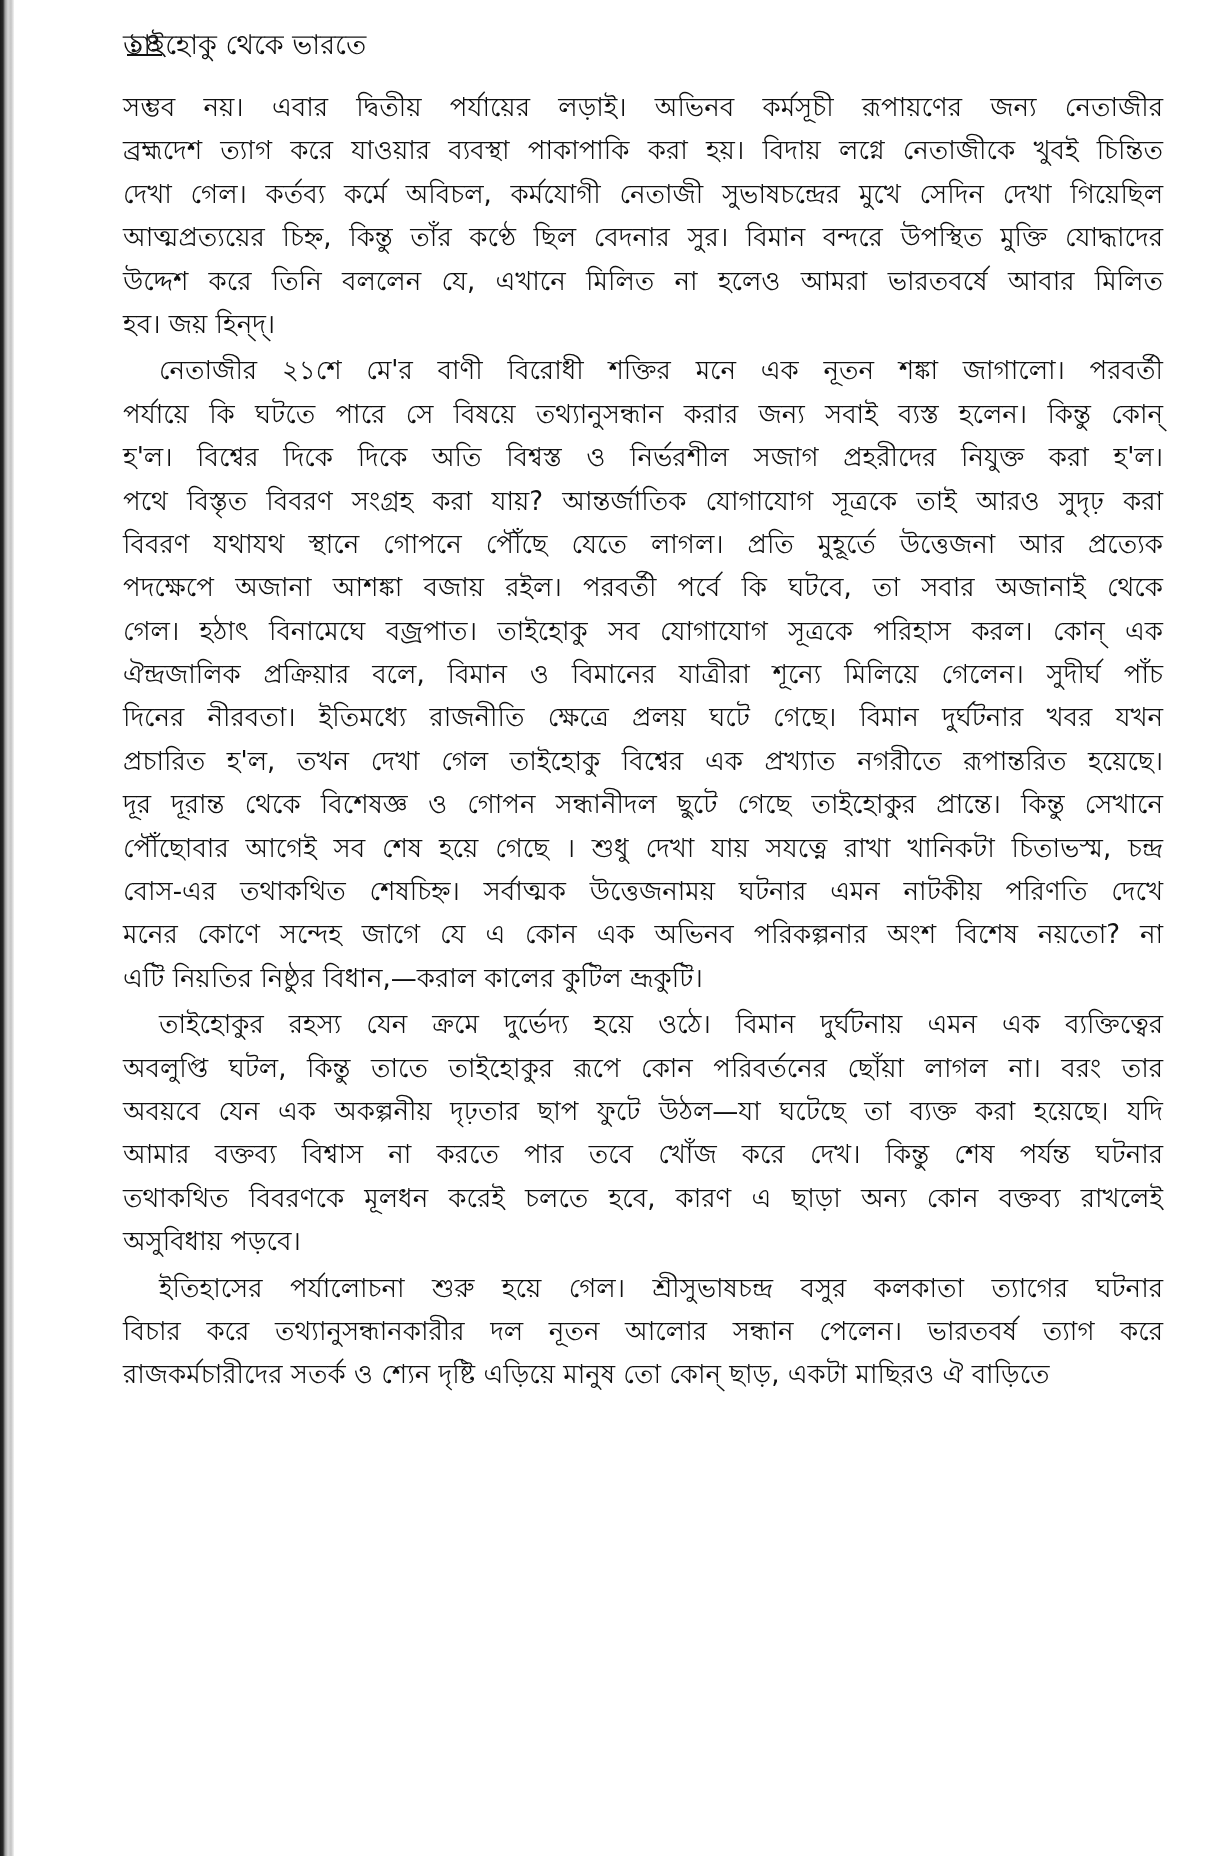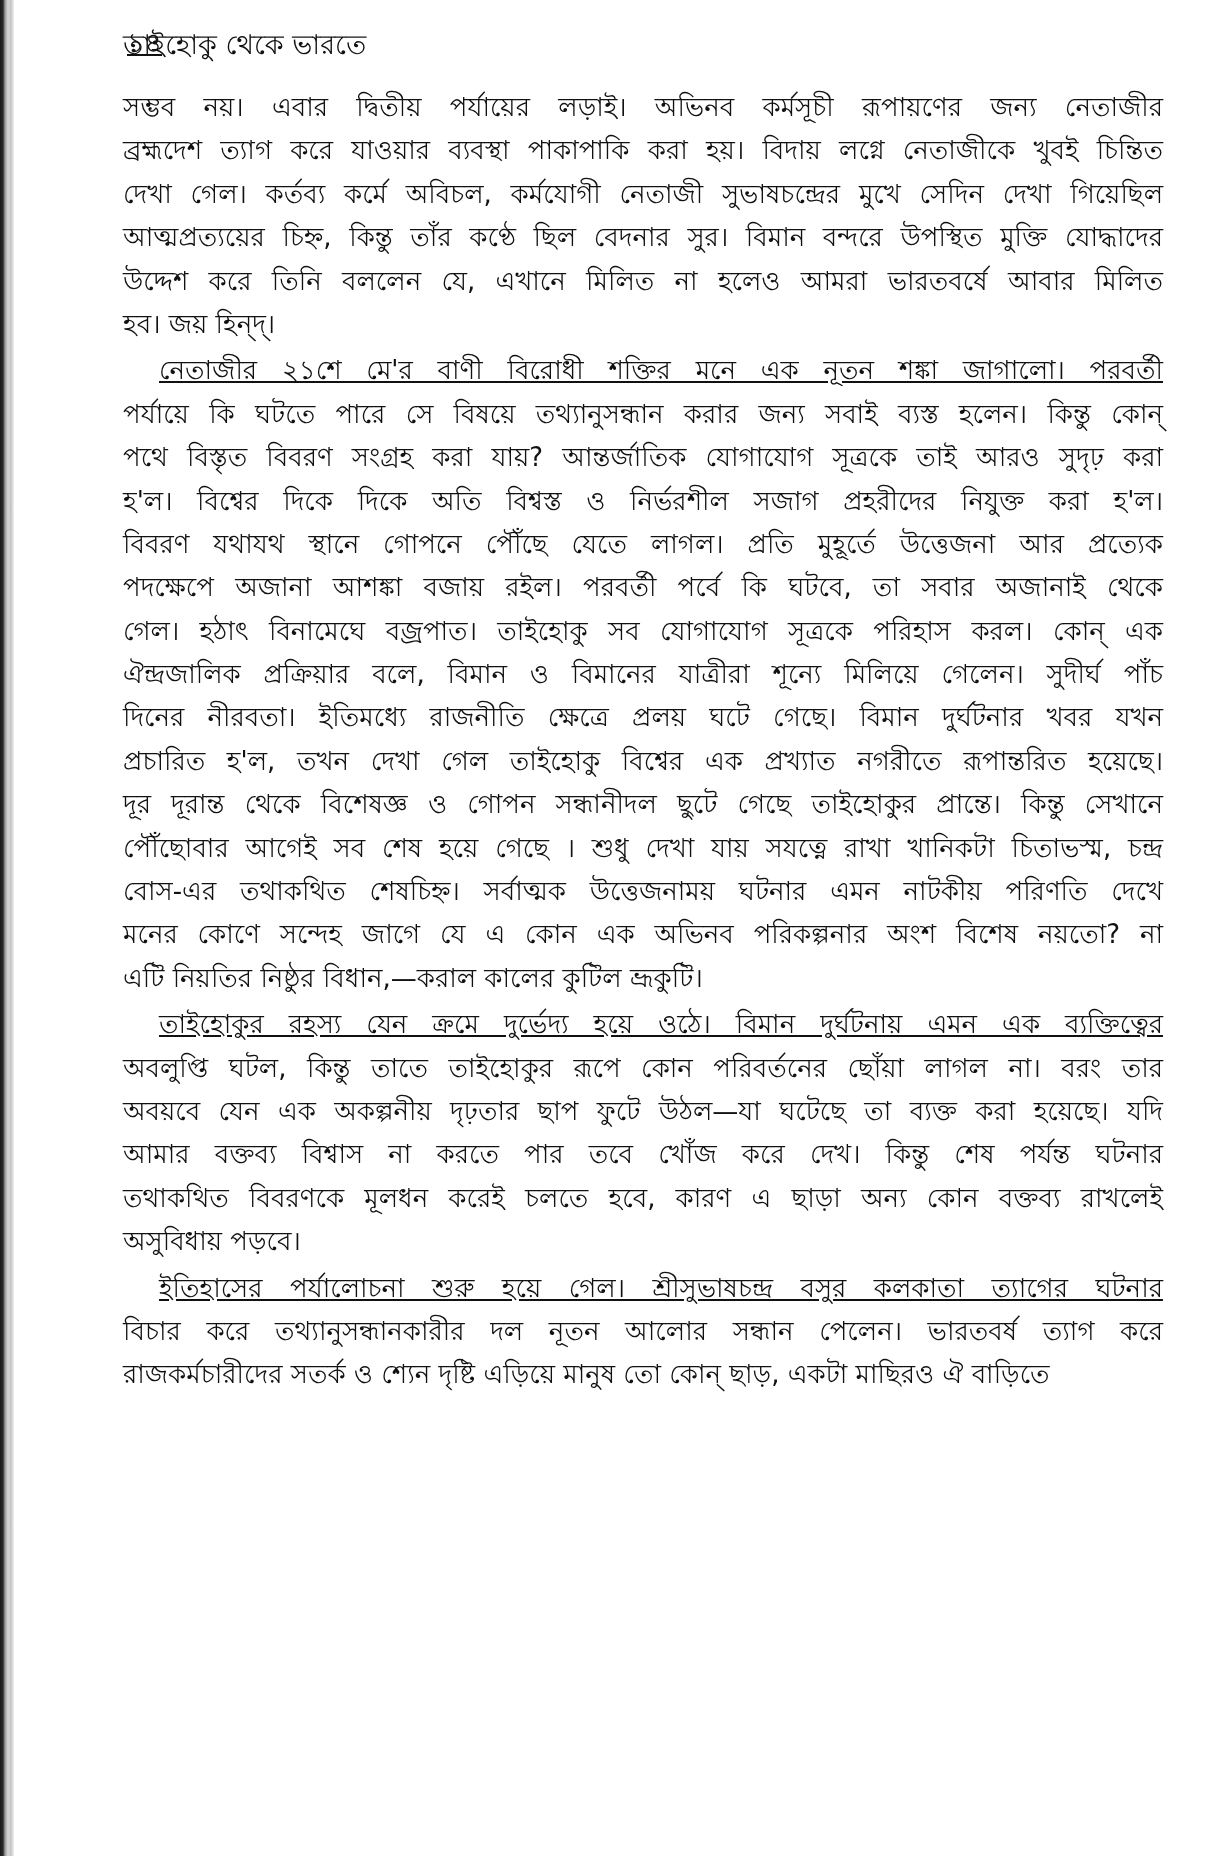--- a/index.html
+++ b/index.html
@@ -67,21 +67,20 @@
     white-space: nowrap;
     text-align: justify;
     text-align-last: justify;
     letter-spacing: 0px;
   }
   .line.last {
     text-align-last: left;
   }
   .line.indent {
     padding-left: 36px;
-    text-decoration: underline;
   }
   .para {
     display: block;
   }
   .para.gap-before {
     margin-top: 3px;
   }
 </style>
 </head>
 <body>
@@ -99,22 +98,22 @@
         <span class="line">সম্ভব নয়। এবার দ্বিতীয় পর্যায়ের লড়াই। অভিনব কর্মসূচী রূপায়ণের জন্য নেতাজীর</span>
         <span class="line">ব্রহ্মদেশ ত্যাগ করে যাওয়ার ব্যবস্থা পাকাপাকি করা হয়। বিদায় লগ্নে নেতাজীকে খুবই চিন্তিত</span>
         <span class="line">দেখা গেল। কর্তব্য কর্মে অবিচল, কর্মযোগী নেতাজী সুভাষচন্দ্রের মুখে সেদিন দেখা গিয়েছিল</span>
         <span class="line">আত্মপ্রত্যয়ের চিহ্ন, কিন্তু তাঁর কণ্ঠে ছিল বেদনার সুর। বিমান বন্দরে উপস্থিত মুক্তি যোদ্ধাদের</span>
         <span class="line">উদ্দেশ করে তিনি বললেন যে, এখানে মিলিত না হলেও আমরা ভারতবর্ষে আবার মিলিত</span>
         <span class="line last">হব। জয় হিন্দ্।</span>
       </div>
       <div class="para gap-before">
         <span class="line indent">নেতাজীর ২১শে মে'র বাণী বিরোধী শক্তির মনে এক নূতন শঙ্কা জাগালো। পরবর্তী</span>
         <span class="line">পর্যায়ে কি ঘটতে পারে সে বিষয়ে তথ্যানুসন্ধান করার জন্য সবাই ব্যস্ত হলেন। কিন্তু কোন্</span>
+        <span class="line">হ'ল। বিশ্বের দিকে দিকে অতি বিশ্বস্ত ও নির্ভরশীল সজাগ প্রহরীদের নিযুক্ত করা হ'ল।</span>
         <span class="line">পথে বিস্তৃত বিবরণ সংগ্রহ করা যায়? আন্তর্জাতিক যোগাযোগ সূত্রকে তাই আরও সুদৃঢ় করা</span>
-        <span class="line">হ'ল। বিশ্বের দিকে দিকে অতি বিশ্বস্ত ও নির্ভরশীল সজাগ প্রহরীদের নিযুক্ত করা হ'ল।</span>
         <span class="line">বিবরণ যথাযথ স্থানে গোপনে পৌঁছে যেতে লাগল। প্রতি মুহূর্তে উত্তেজনা আর প্রত্যেক</span>
         <span class="line">পদক্ষেপে অজানা আশঙ্কা বজায় রইল। পরবর্তী পর্বে কি ঘটবে, তা সবার অজানাই থেকে</span>
         <span class="line">গেল। হঠাৎ বিনামেঘে বজ্রপাত। তাইহোকু সব যোগাযোগ সূত্রকে পরিহাস করল। কোন্ এক</span>
         <span class="line">ঐন্দ্রজালিক প্রক্রিয়ার বলে, বিমান ও বিমানের যাত্রীরা শূন্যে মিলিয়ে গেলেন। সুদীর্ঘ পাঁচ</span>
         <span class="line">দিনের নীরবতা। ইতিমধ্যে রাজনীতি ক্ষেত্রে প্রলয় ঘটে গেছে। বিমান দুর্ঘটনার খবর যখন</span>
         <span class="line">প্রচারিত হ'ল, তখন দেখা গেল তাইহোকু বিশ্বের এক প্রখ্যাত নগরীতে রূপান্তরিত হয়েছে।</span>
         <span class="line">দূর দূরান্ত থেকে বিশেষজ্ঞ ও গোপন সন্ধানীদল ছুটে গেছে তাইহোকুর প্রান্তে। কিন্তু সেখানে</span>
         <span class="line">পৌঁছোবার আগেই সব শেষ হয়ে গেছে । শুধু দেখা যায় সযত্নে রাখা খানিকটা চিতাভস্ম, চন্দ্র</span>
         <span class="line">বোস-এর তথাকথিত শেষচিহ্ন। সর্বাত্মক উত্তেজনাময় ঘটনার এমন নাটকীয় পরিণতি দেখে</span>
         <span class="line">মনের কোণে সন্দেহ জাগে যে এ কোন এক অভিনব পরিকল্পনার অংশ বিশেষ নয়তো? না</span>

